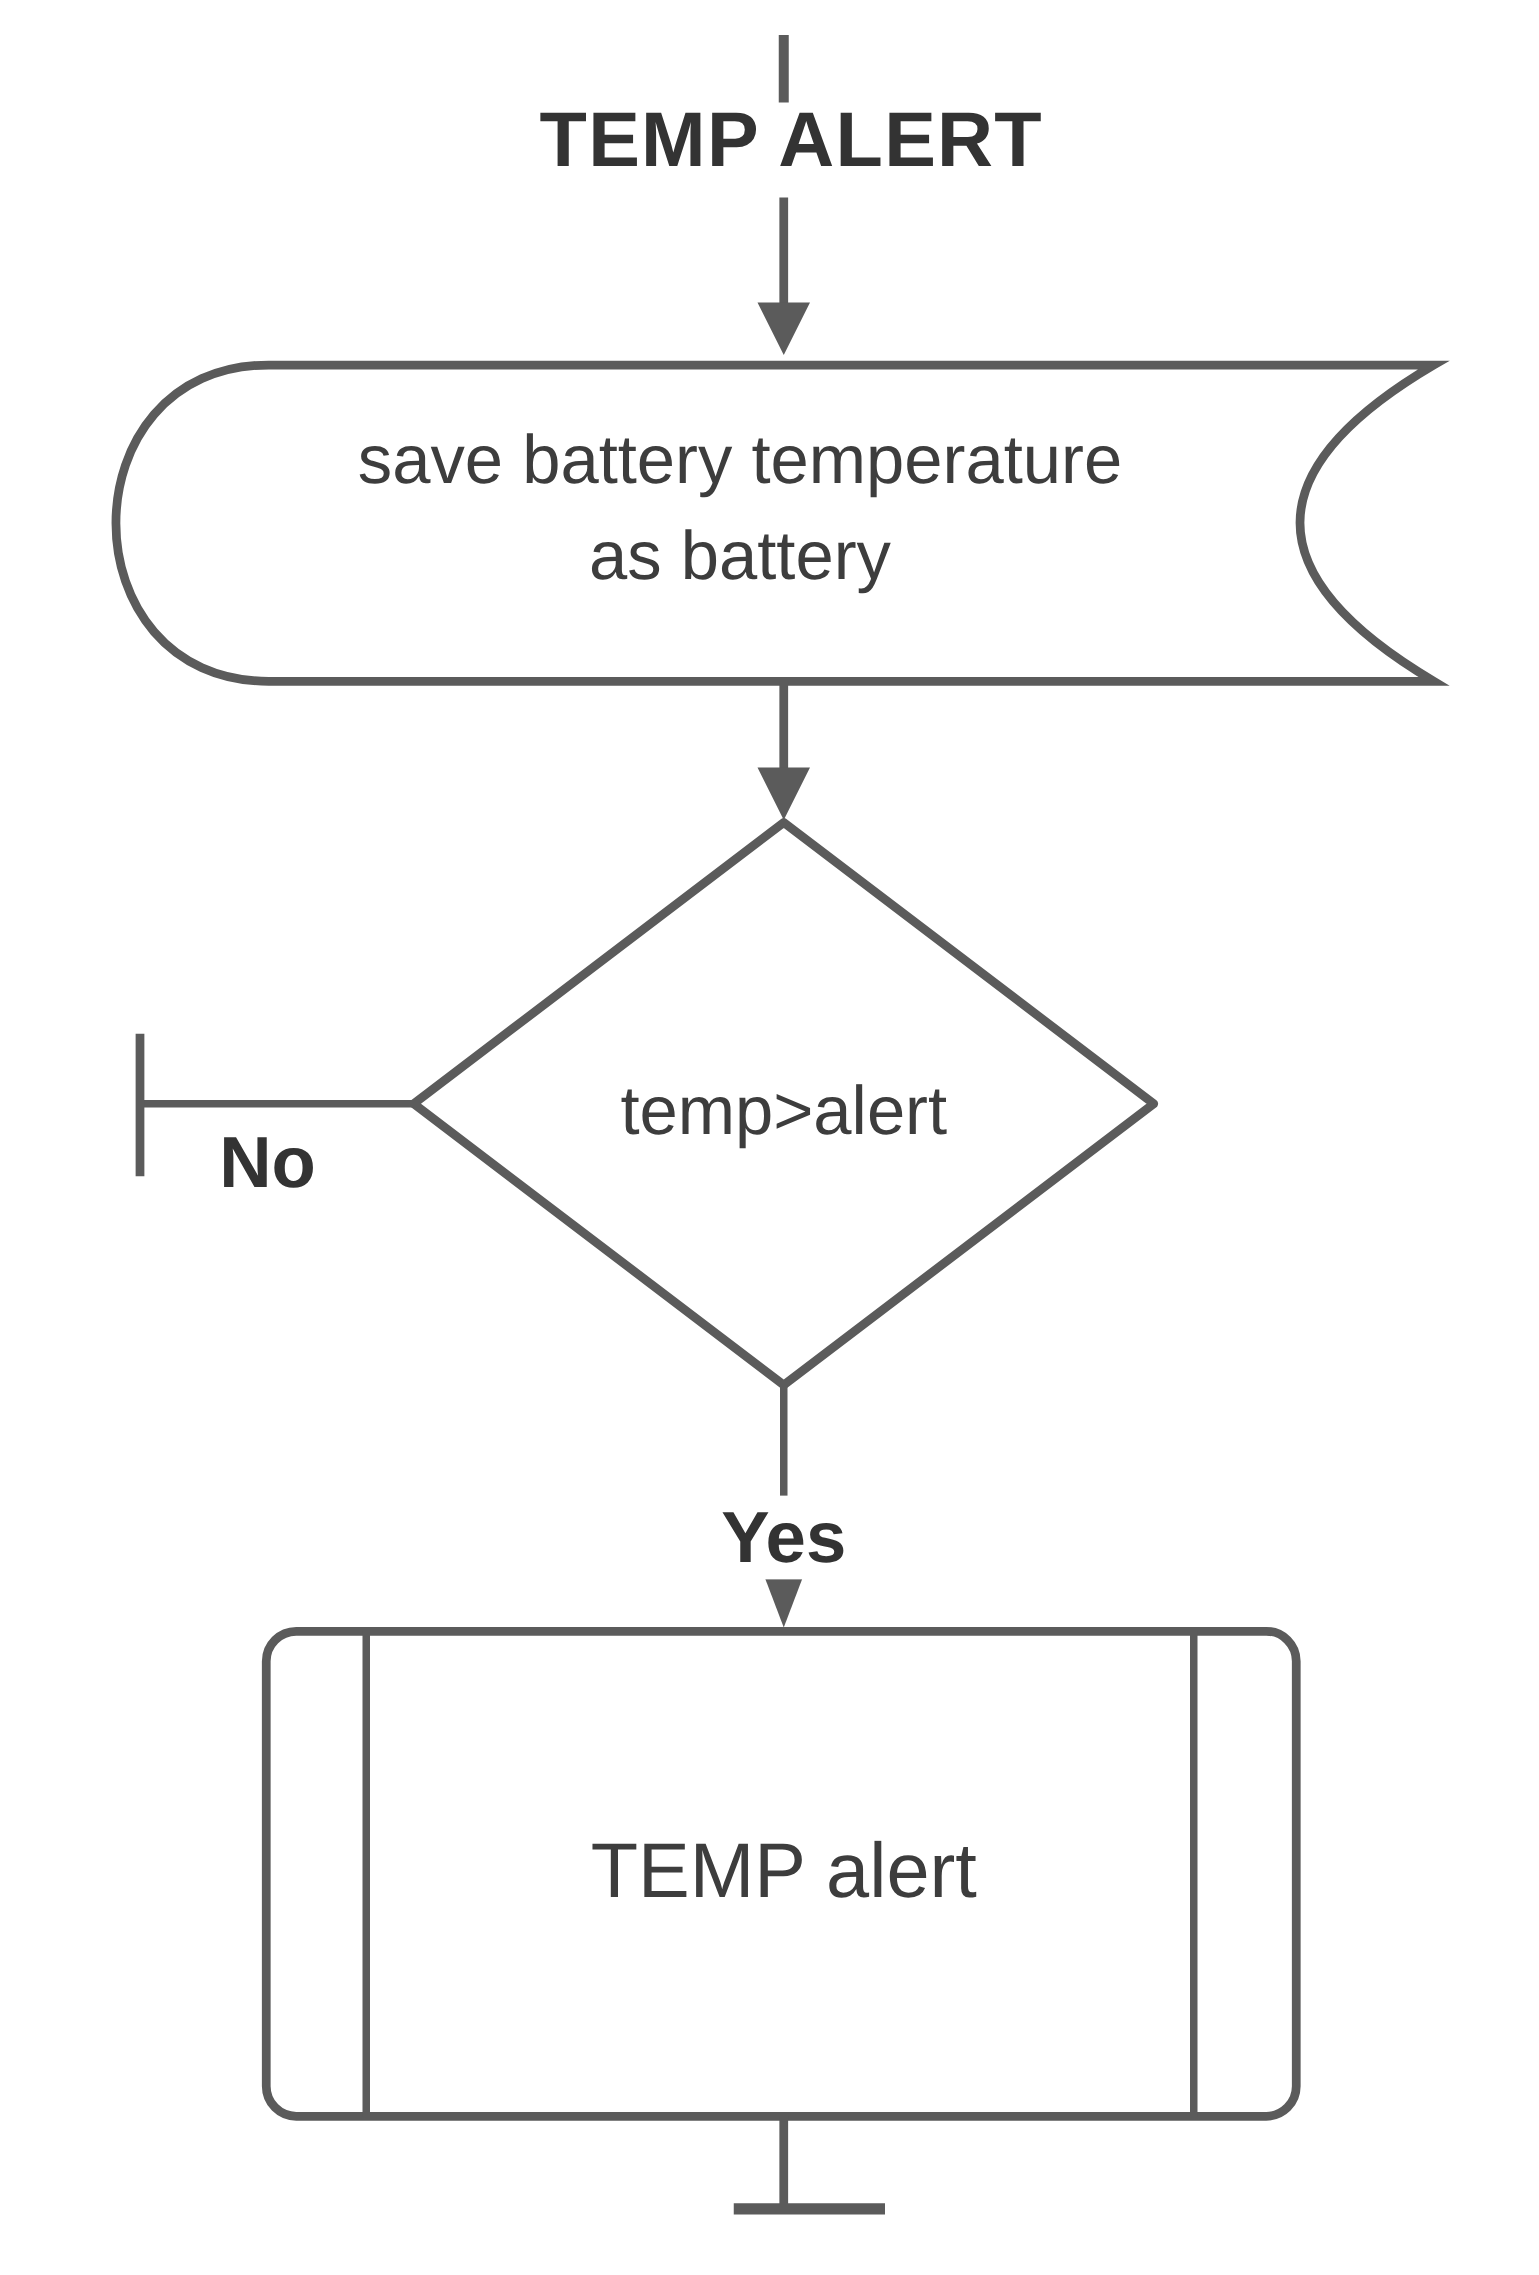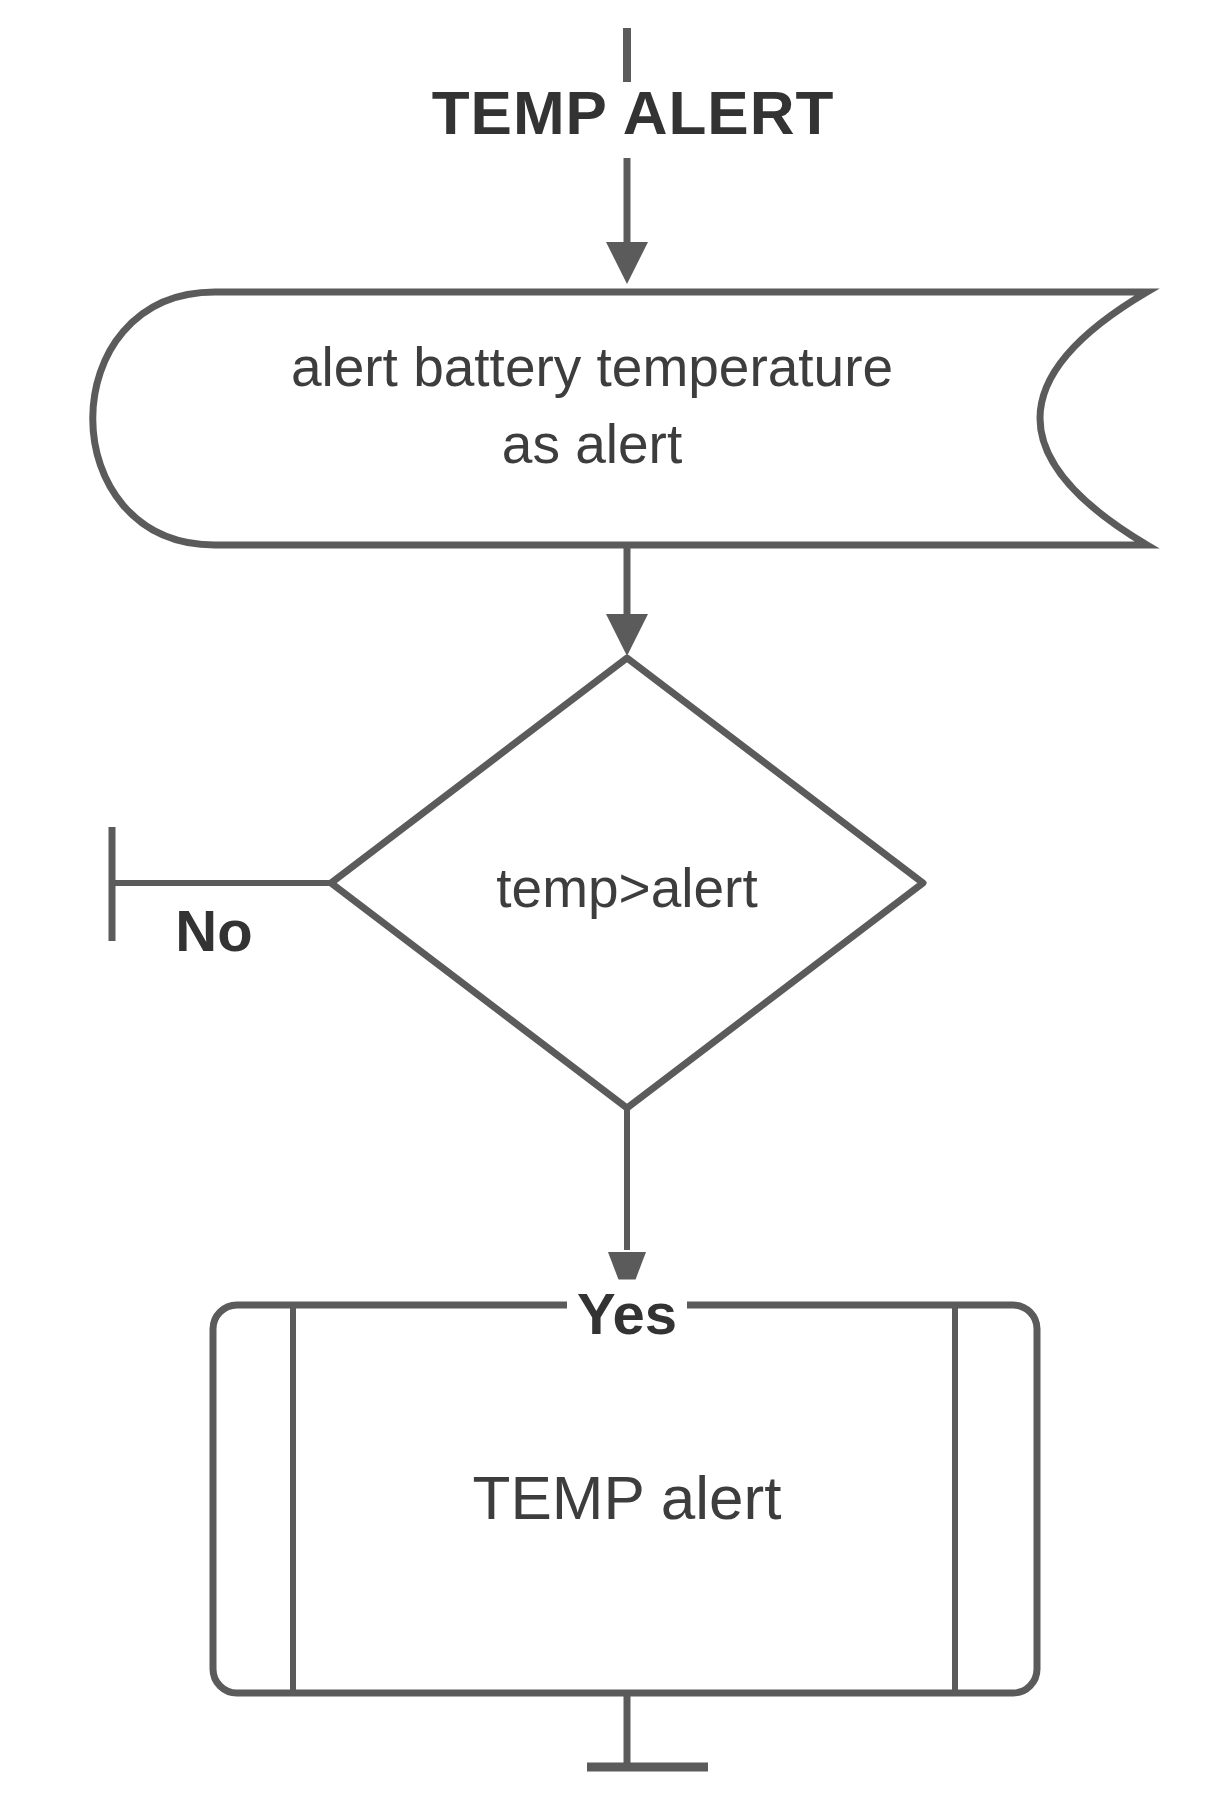--- a/index.html
+++ b/index.html
@@ -54,21 +54,21 @@
     background: #ffffff;
     padding: 0 10px;
     margin-top: 48px;
   }
   .no-label {
     left: 214px;
     top: 882px;
   }
   .yes-label {
     left: 627px;
-    top: 1265px;
+    top: 1182px;
   }
   .process-label {
     left: 627px;
     top: 1497px;
     font-size: 62px;
     line-height: 99px;
   }
   .process-label span { display: block; }
 </style>
 </head>
@@ -102,22 +102,22 @@
       <line x1="955" y1="1305" x2="955" y2="1693" stroke-width="6"></line>
 
       <line x1="627" y1="1693" x2="627" y2="1764" stroke-width="7"></line>
       <line x1="587" y1="1767" x2="708" y2="1767" stroke-width="9"></line>
     </g>
   </svg>
 
   <div class="label label-bold flow-title">TEMP ALERT</div>
 
   <div class="label sd-label">
-    <span>alert battery temperature</span>
-    <span>as alert</span>
+    <span>save battery temperature</span>
+    <span>as battery</span>
   </div>
 
   <div class="label decision-label">temp&gt;alert</div>
 
   <div class="label label-bold edge-label no-label">No</div>
 
   <div class="label label-bold edge-label yes-label">Yes</div>
 
   <div class="label process-label">
     <span>TEMP alert</span>

